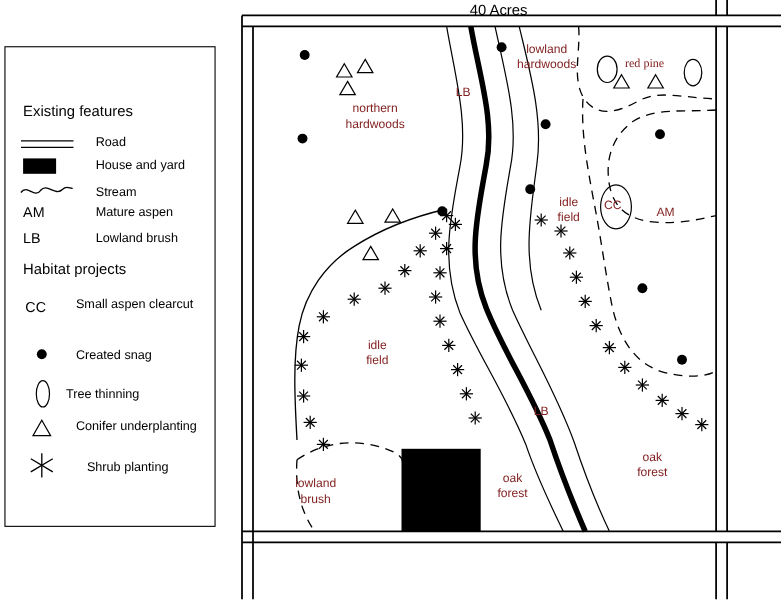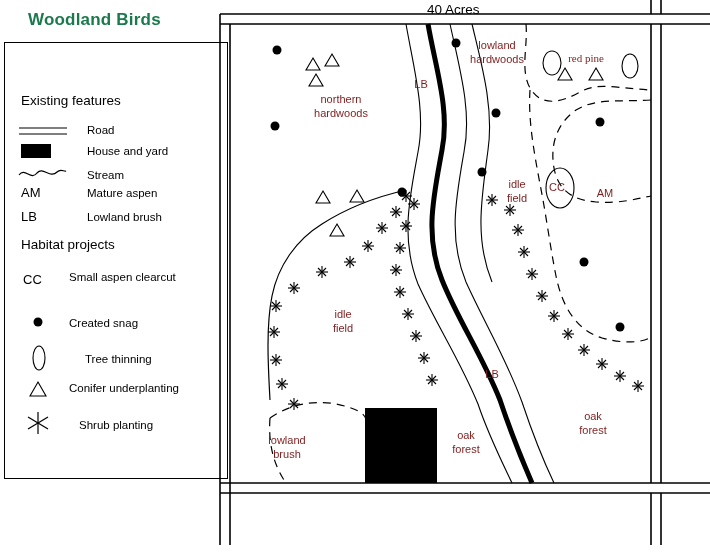--- a/index.html
+++ b/index.html
@@ -30,21 +30,20 @@
     letter-spacing: 0.2px;
   }
   .legend-box {
     position: absolute;
     left: 4px;
     top: 42px;
     width: 190px;
     height: 435px;
     border: 1px solid #000;
     background: #fff;
-    padding-left: 32px;
   }
   .legend-heading {
     position: absolute;
     font-size: 13.5px;
     color: #000;
   }
   .legend-label {
     position: absolute;
     font-size: 11.5px;
     color: #000;
@@ -72,21 +71,20 @@
   svg { display: block; }
   .swatch-black {
     background: #000;
   }
 </style>
 </head>
 <body>
 
 <div id="root">
 
-  <div class="title">Woodland Birds</div>
 
   <div class="legend-box">
 
     <div class="legend-heading" style="left:16px; top:50px;">Existing features</div>
 
     <div class="legend-sym" style="left:14px; top:80px;">
       <svg width="48" height="16" viewBox="0 0 48 16">
         <line x1="0" y1="5" x2="48" y2="5" stroke="#000" stroke-width="1.2"></line>
         <line x1="0" y1="11" x2="48" y2="11" stroke="#000" stroke-width="1.2"></line>
       </svg>
@@ -120,21 +118,21 @@
           <circle cx="7" cy="7" r="4.5" fill="#000"></circle>
         </svg>
     </div>
     <div class="legend-label" style="left:64px; top:274px;">Created snag</div>
 
     <div class="legend-sym" style="left:25px; top:300px;">
       <svg width="18" height="30" viewBox="0 0 18 30">
           <ellipse cx="9" cy="15" rx="6" ry="12" fill="none" stroke="#000" stroke-width="1.1"></ellipse>
         </svg>
     </div>
-    <div class="legend-label" style="left:80px; top:310px;">Tree thinning</div>
+    <div class="legend-label" style="left:55px; top:310px;">Tree thinning</div>
 
     <div class="legend-sym" style="left:23px; top:337px;">
       <svg width="20" height="18" viewBox="0 0 20 18">
           <polygon points="10,2 18,16 2,16" fill="none" stroke="#000" stroke-width="1.1"></polygon>
         </svg>
     </div>
     <div class="legend-label" style="left:64px; top:339px;">Conifer underplanting</div>
 
     <div class="legend-sym" style="left:21px; top:368px;">
       <svg width="24" height="24" viewBox="0 0 24 24">

